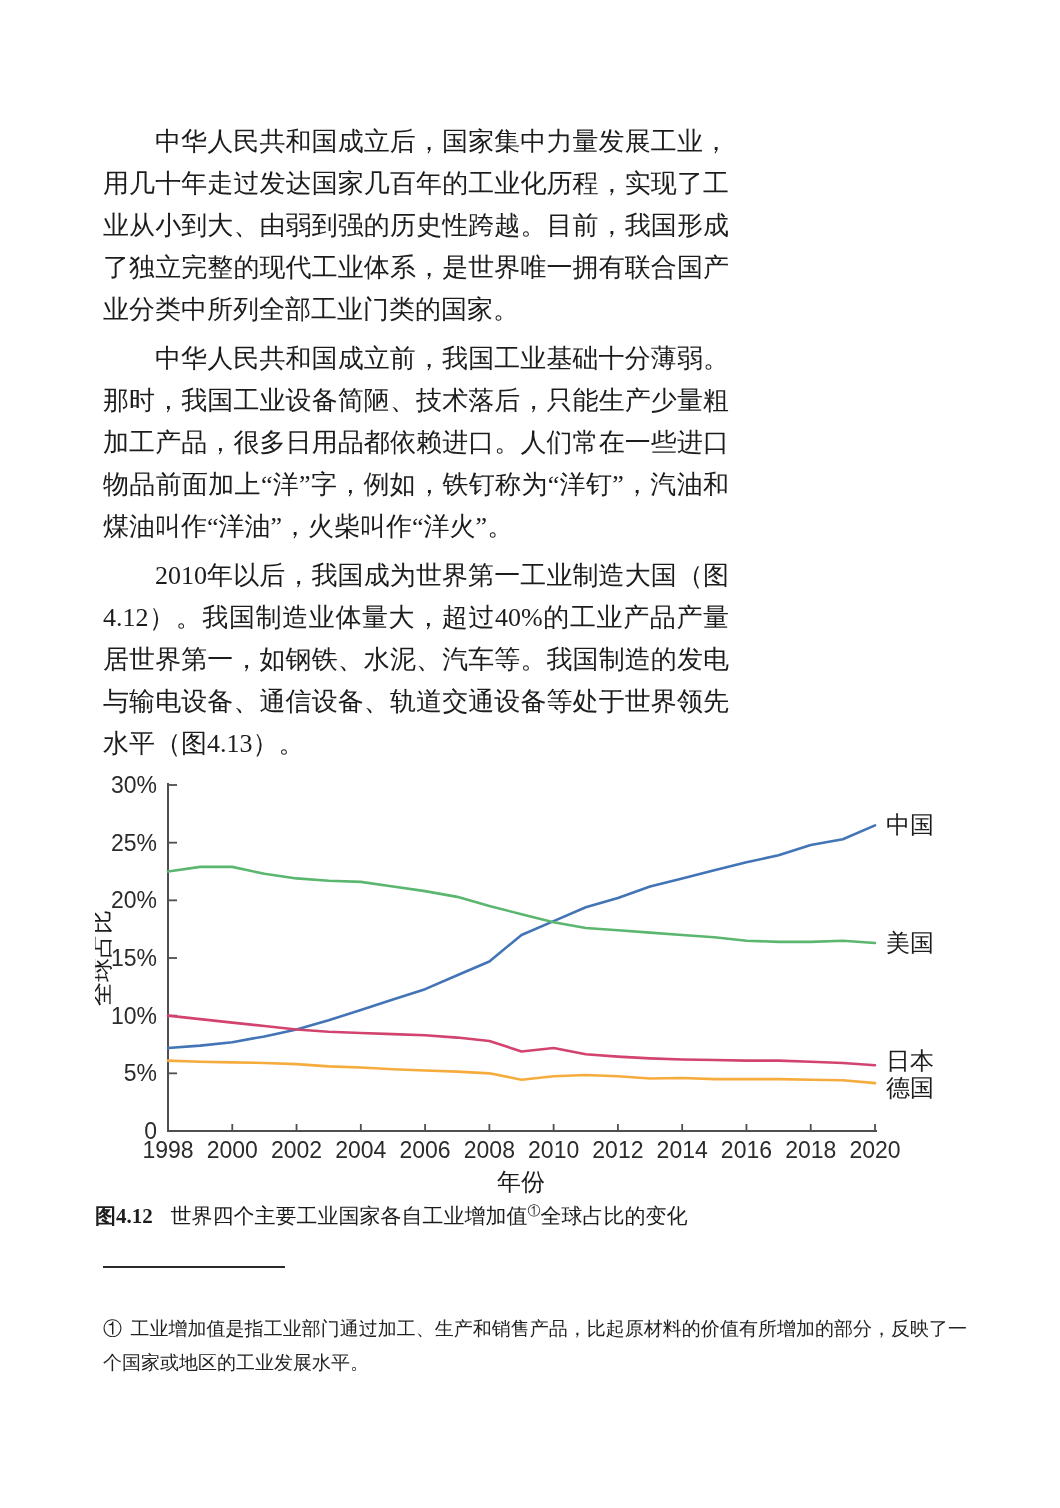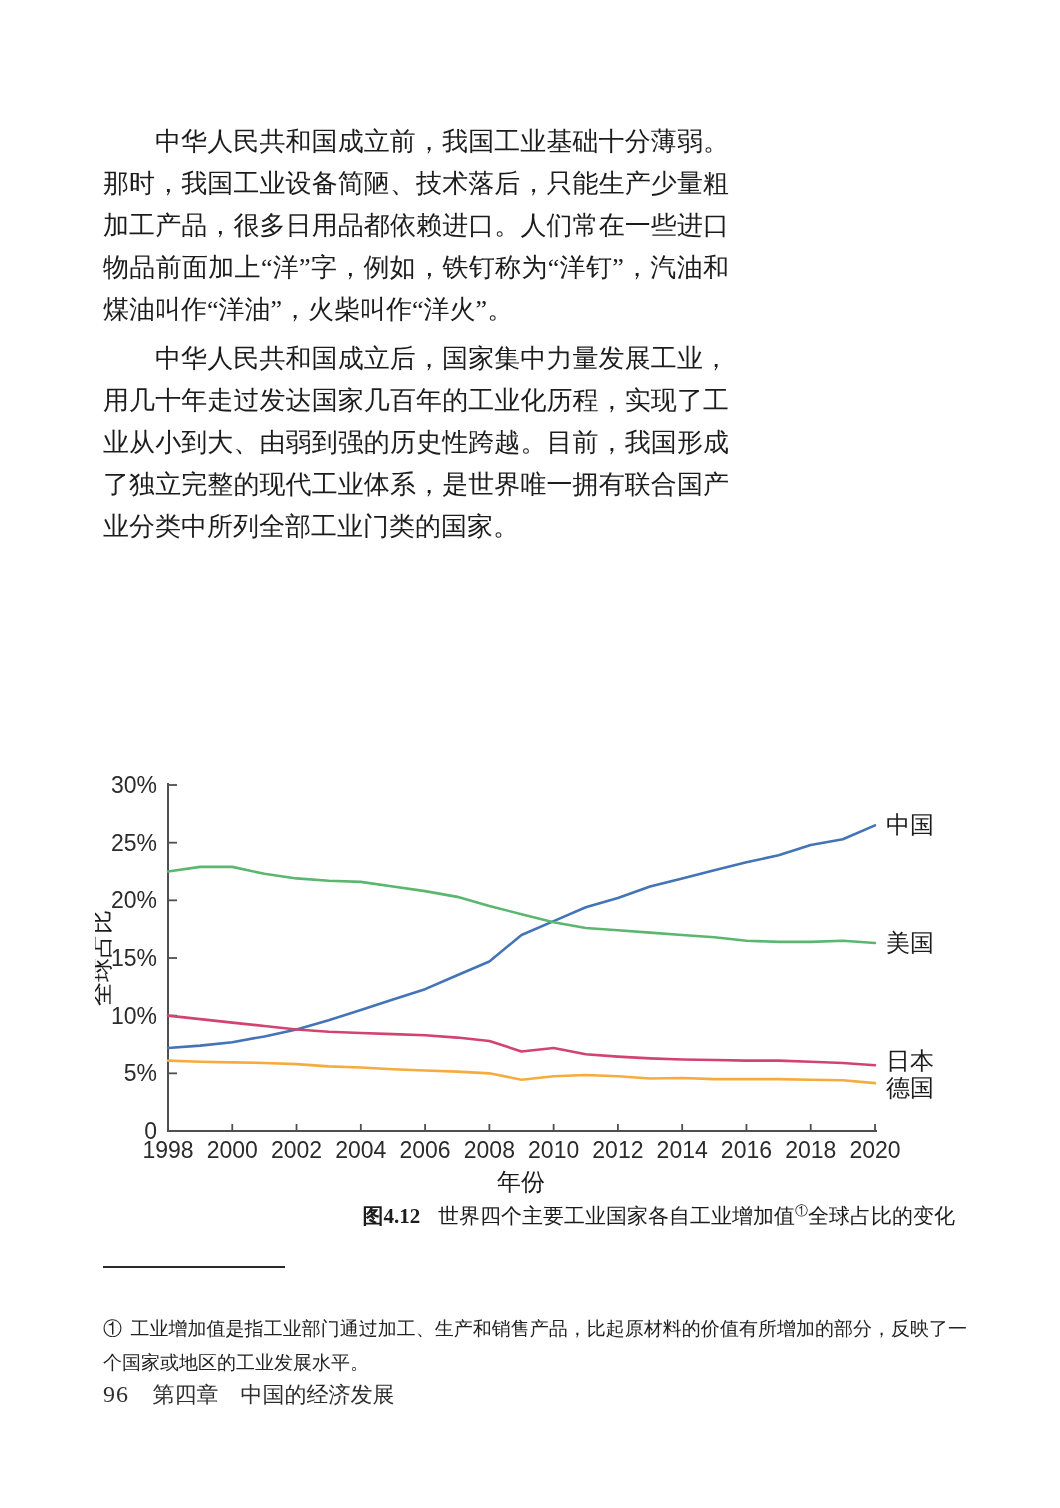--- a/index.html
+++ b/index.html
@@ -16,43 +16,44 @@
   .figure{position:absolute;left:95px;top:762px;width:880px;height:475px;margin:0;}
   .chart-svg{display:block;}
   .axis{stroke:#4f4f4f;stroke-width:2;}
   .tick{stroke:#4f4f4f;stroke-width:1.8;}
   .ticklab{font-family:"Liberation Sans","DejaVu Sans",sans-serif;font-size:23px;fill:#2b2b2b;}
   .yt{text-anchor:end;}
   .xt{text-anchor:middle;}
   .axtitle{font-family:"Liberation Serif","DejaVu Serif",serif;font-size:24px;fill:#1c1c1c;}
   .serlab{font-family:"Liberation Serif","DejaVu Serif",serif;font-size:24px;fill:#1c1c1c;}
   .caption{
-    position:absolute;left:0;top:440px;width:860px;text-align:right;
+    position:absolute;left:0;top:440px;width:860px;text-align:left;
     font-size:21px;color:#1c1c1c;
   }
   .caption b{margin-right:0.85em;}
   .caption sup{font-size:13px;line-height:0;}
   .fn-divider{position:absolute;left:103px;top:1266px;width:182px;height:2px;background:#2a2a2a;}
   .footnote{
     position:absolute;left:103px;top:1312px;width:864px;
     font-size:19px;line-height:34px;text-align:justify;color:#222;
   }
   .footnote .fn-marker{margin-right:0.45em;}
   .footer{position:absolute;left:103px;top:1380px;font-size:22px;color:#2e2e2e;}
   .footer .page-num{font-size:24px;letter-spacing:1px;}
   .footer .chapter{margin-left:18px;}
 </style>
 </head>
 <body>
 
 <div class="page">
 
   <div class="body-text">
+    <p>中华人民共和国成立后，国家集中力量发展工业，用几十年走过发达国家几百年的工业化历程，实现了工业从小到大、由弱到强的历史性跨越。目前，我国形成了独立完整的现代工业体系，是世界唯一拥有联合国产业分类中所列全部工业门类的国家。</p>
     <p>中华人民共和国成立前，我国工业基础十分薄弱。那时，我国工业设备简陋、技术落后，只能生产少量粗加工产品，很多日用品都依赖进口。人们常在一些进口物品前面加上“洋”字，例如，铁钉称为“洋钉”，汽油和煤油叫作“洋油”，火柴叫作“洋火”。</p>
-    <p>中华人民共和国成立后，国家集中力量发展工业，用几十年走过发达国家几百年的工业化历程，实现了工业从小到大、由弱到强的历史性跨越。目前，我国形成了独立完整的现代工业体系，是世界唯一拥有联合国产业分类中所列全部工业门类的国家。</p>
+    <p>2010年以后，我国成为世界第一工业制造大国（图4.12）。我国制造业体量大，超过40%的工业产品产量居世界第一，如钢铁、水泥、汽车等。我国制造的发电与输电设备、通信设备、轨道交通设备等处于世界领先水平（图4.13）。</p>
   </div>
 
   <figure class="figure">
     <svg id="chart-svg" class="chart-svg" width="860" height="450" viewBox="0 0 860 450">
       <text class="axtitle" x="14" y="196" text-anchor="middle" transform="rotate(-90 14 196)">全球占比</text>
       <text class="axtitle xt" x="426" y="428">年份</text>
       <g id="chart-axes">
           <line x1="73" y1="21" x2="73" y2="370" class="axis"></line>
           <line x1="72" y1="369" x2="782" y2="369" class="axis"></line>
           <text x="62" y="377" class="ticklab yt">0</text>
@@ -110,18 +111,14 @@
       <b>图4.12</b><span>世界四个主要工业国家各自工业增加值</span><sup>①</sup><span>全球占比的变化</span>
     </figcaption>
   </figure>
 
   <div class="fn-divider"></div>
 
   <div class="footnote">
     <span class="fn-marker">①</span><span>工业增加值是指工业部门通过加工、生产和销售产品，比起原材料的价值有所增加的部分，反映了一个国家或地区的工业发展水平。</span>
   </div>
 
-  <div class="footer">
-    <span class="page-num">96</span>
-    <span class="chapter">第四章　中国的经济发展</span>
-  </div>
 
 </div>
 
 </body></html>

